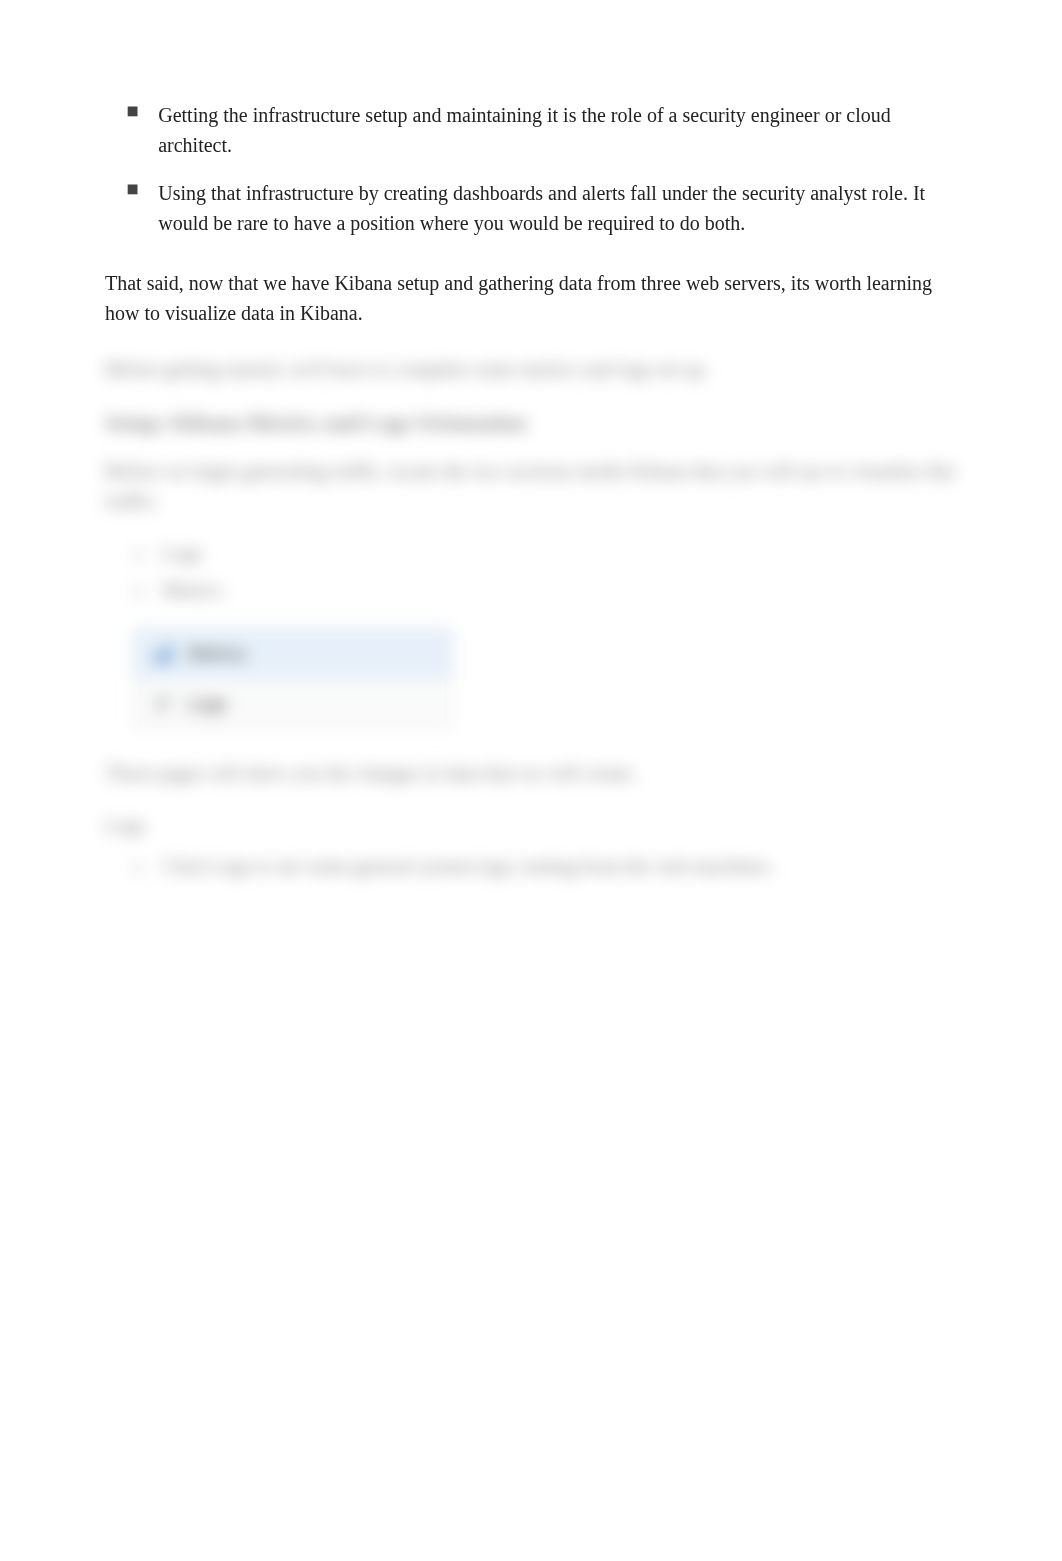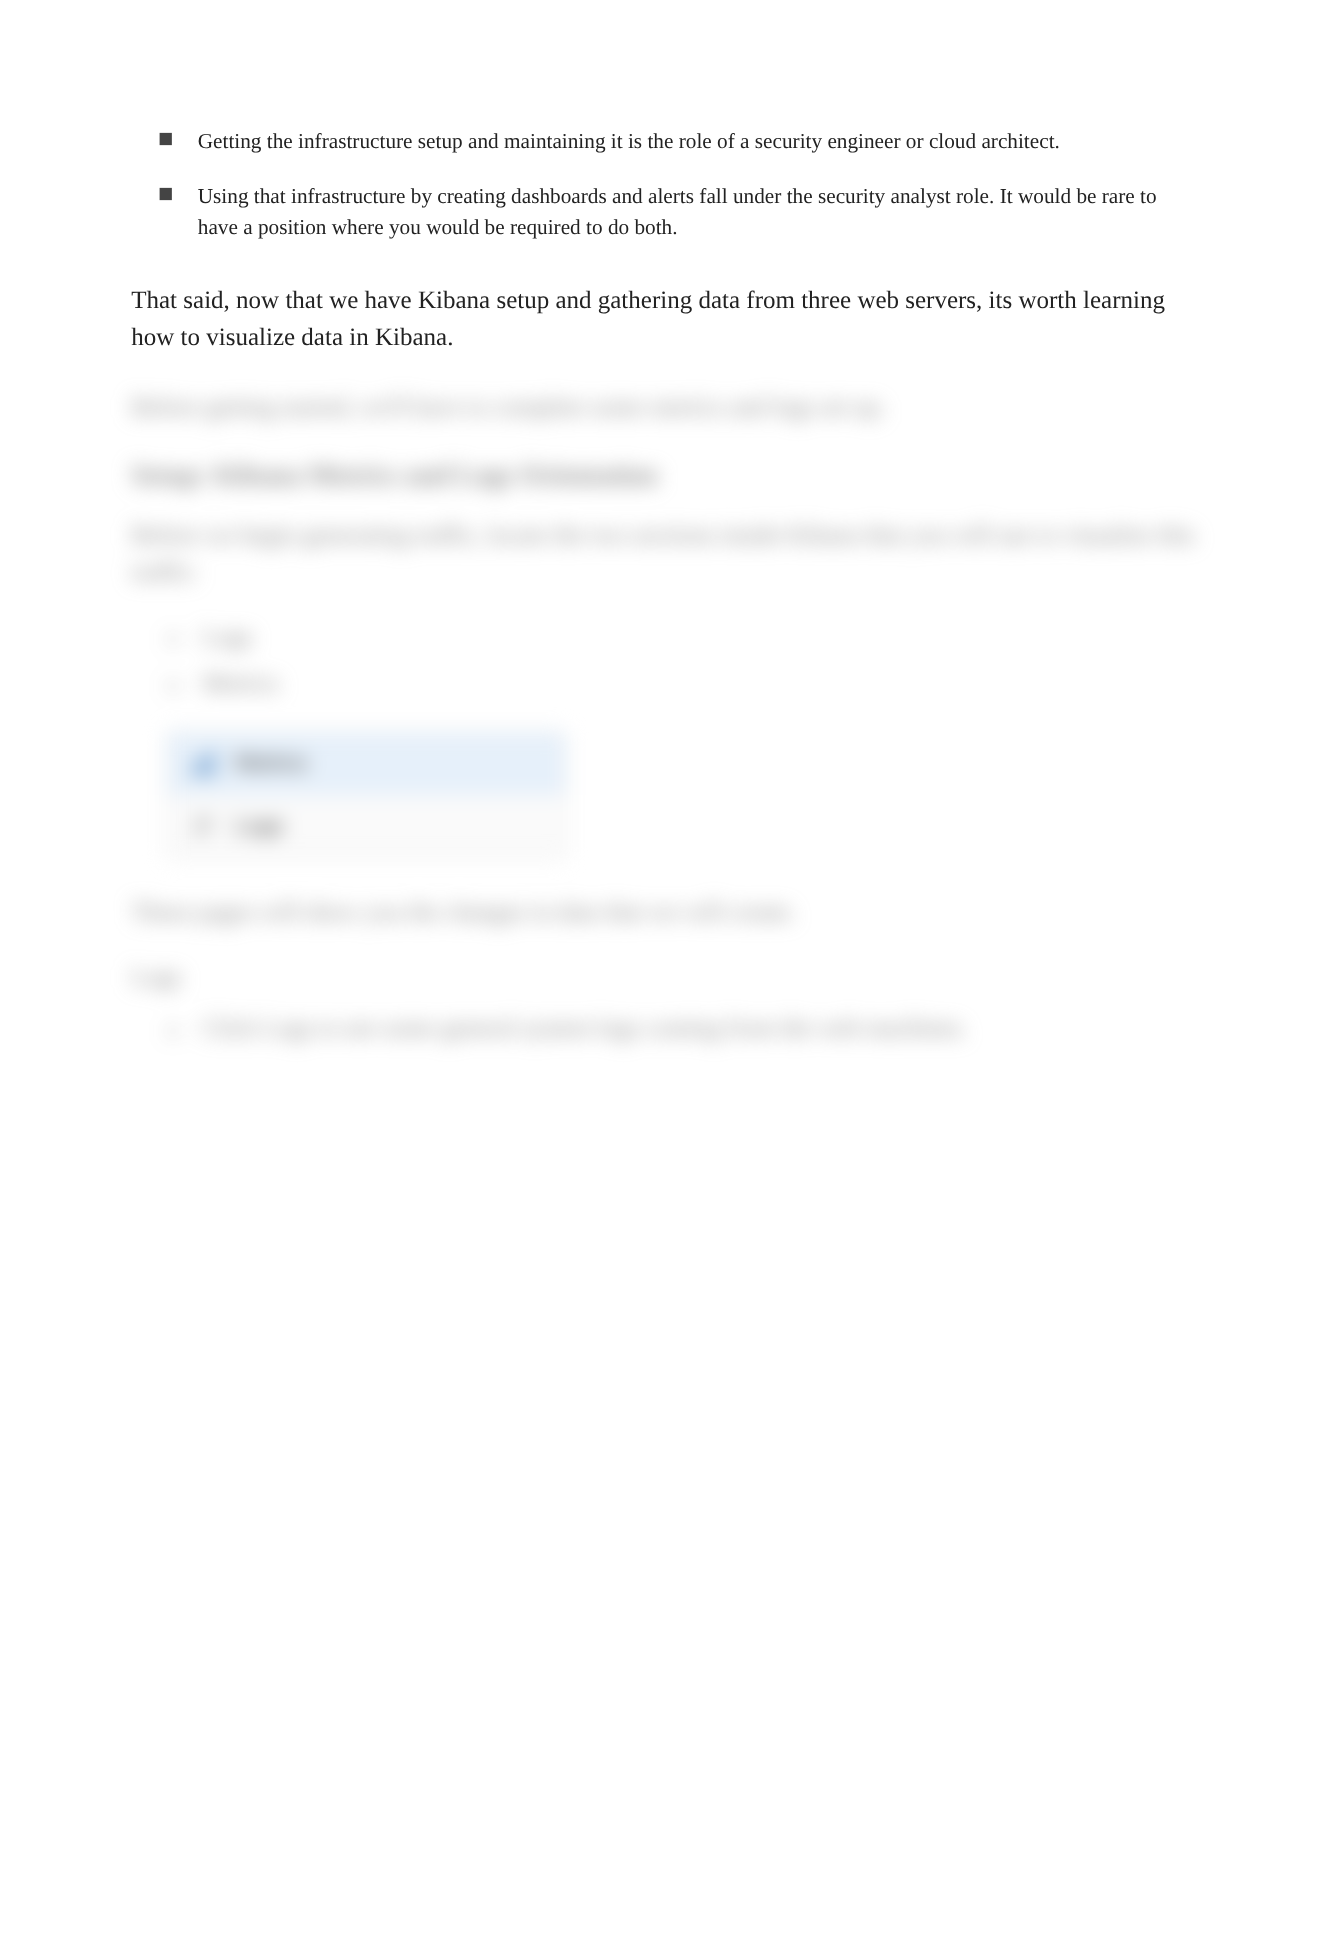--- a/index.html
+++ b/index.html
@@ -29,21 +29,21 @@
     }
     .bullet-marker {
       font-family: sans-serif;
       font-size: 14px;
       color: #444;
       margin-right: 20px;
       margin-top: 4px;
       flex-shrink: 0;
     }
     .bullet-text {
-      font-size: 17px;
+      font-size: 20px;
       line-height: 1.5;
       color: #222;
     }
     .paragraph {
       font-size: 20px;
       line-height: 1.5;
       color: #222;
       margin-bottom: 26px;
     }
     .blurred {

